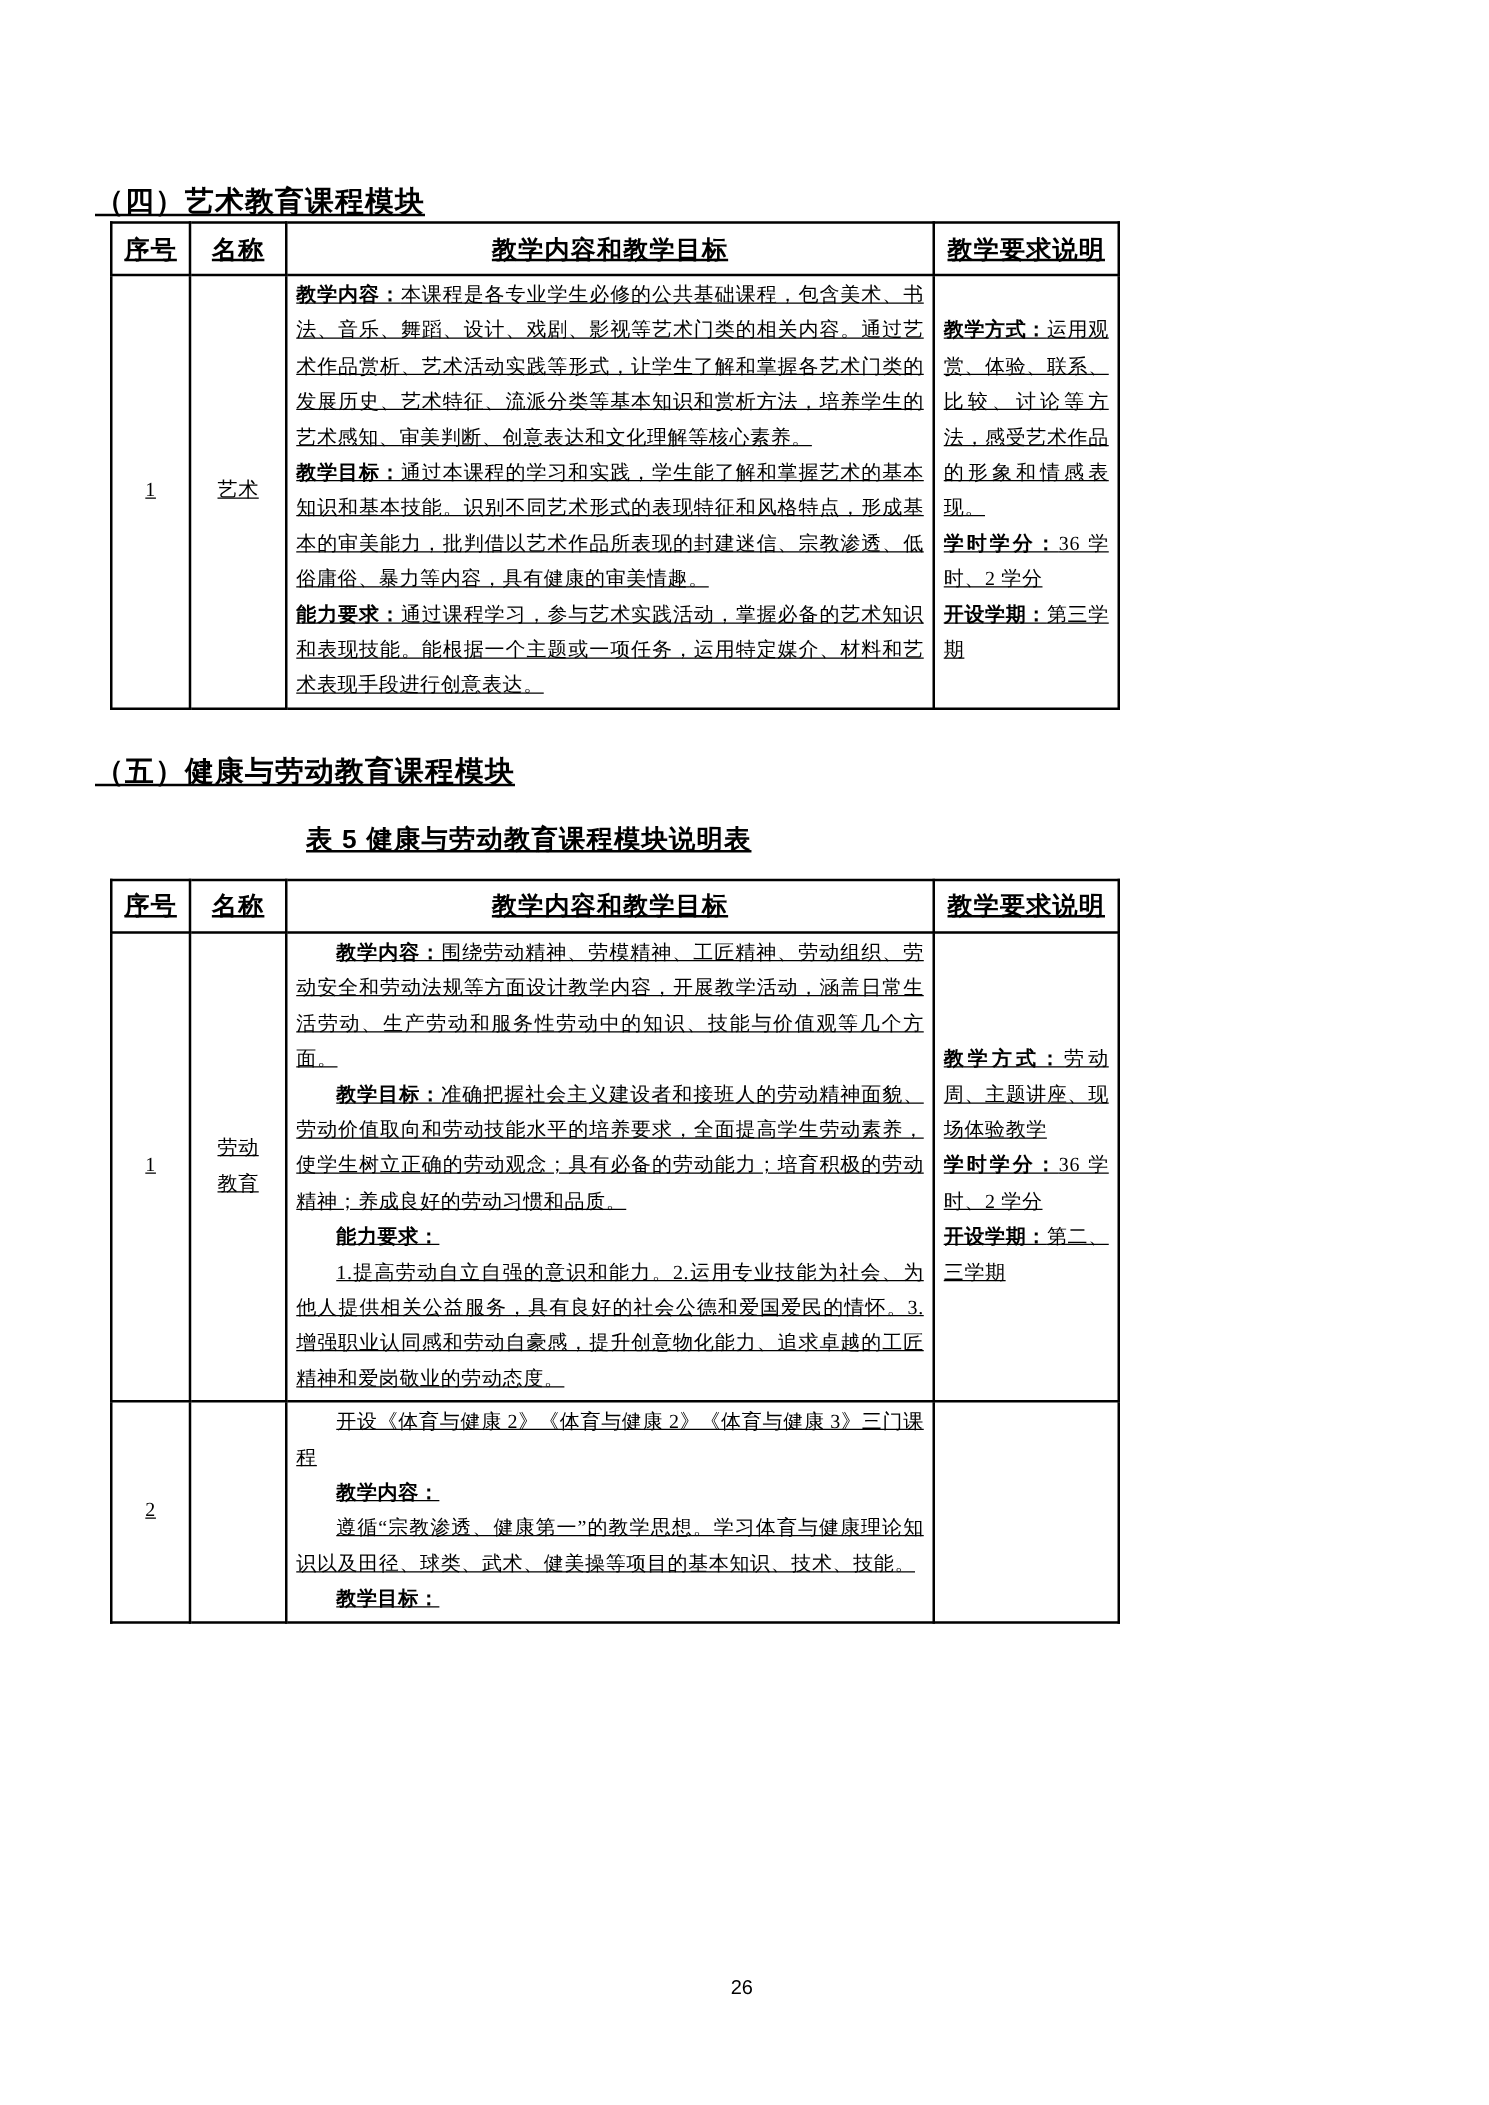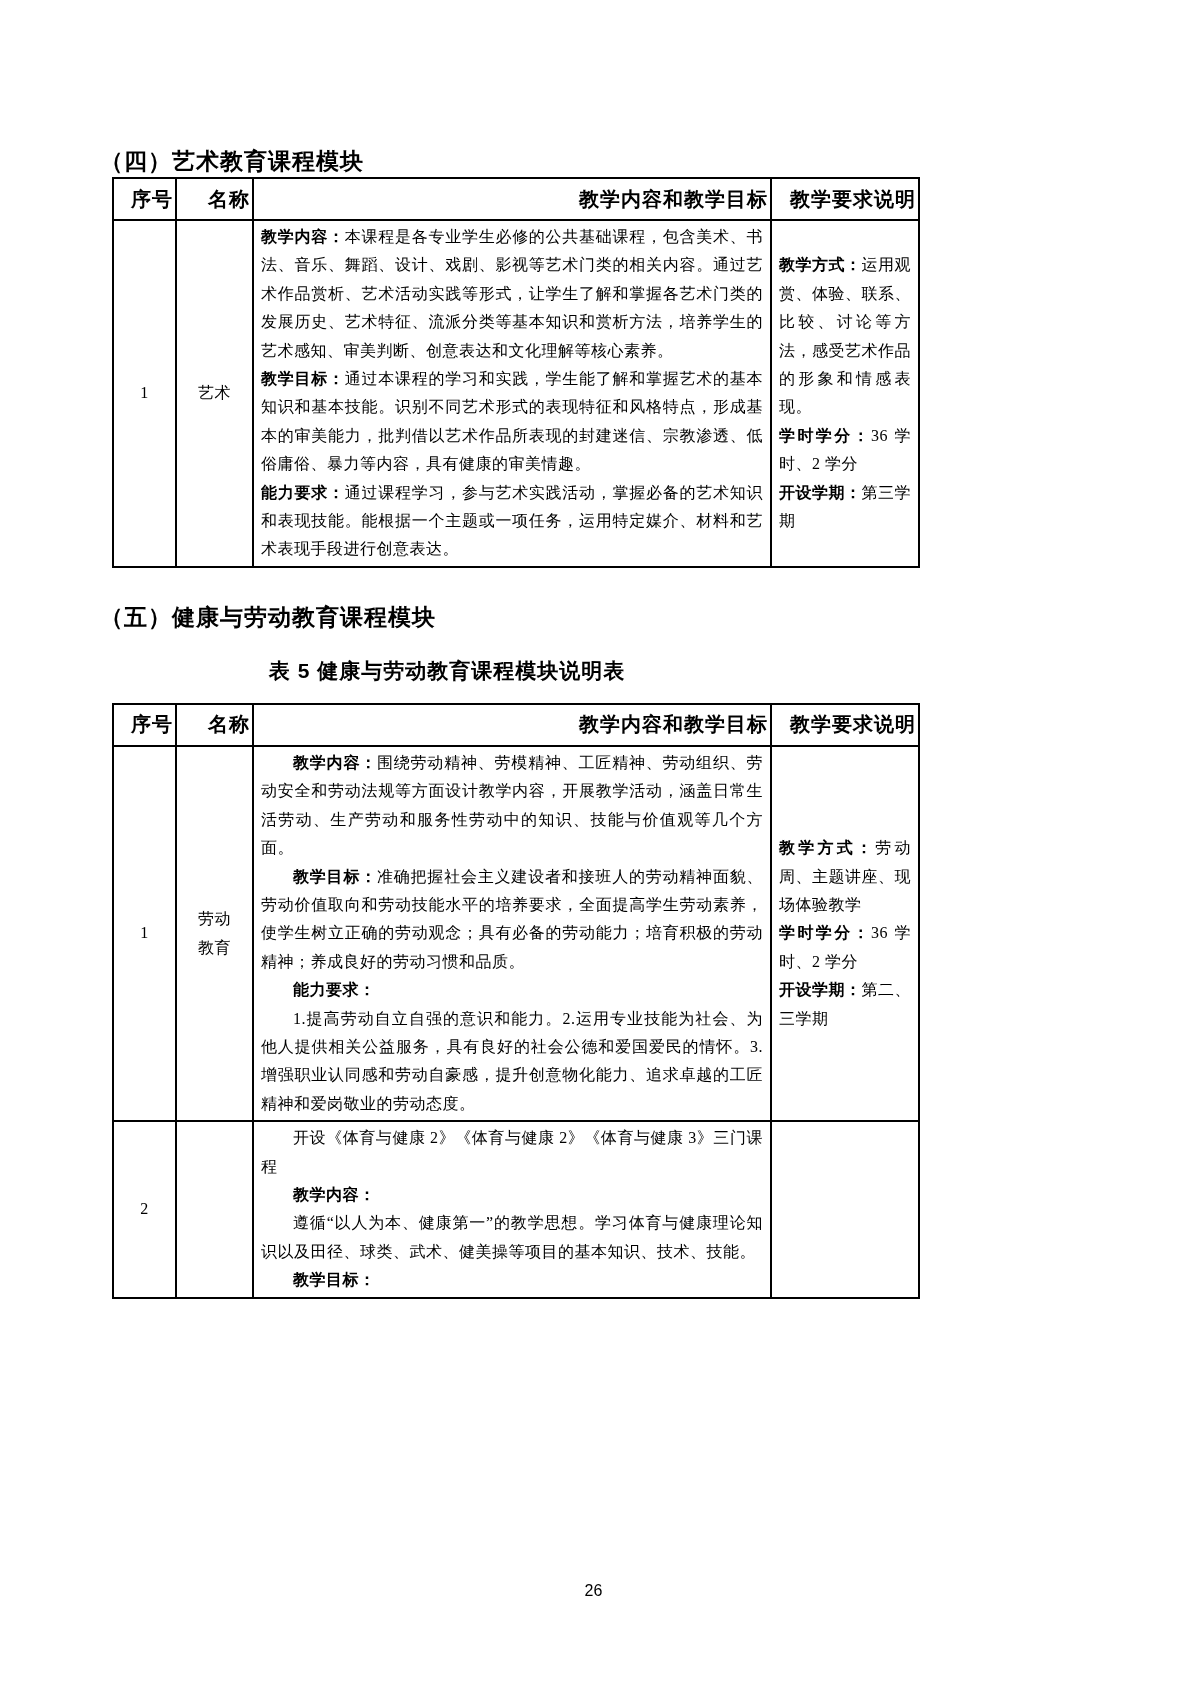--- a/index.html
+++ b/index.html
@@ -1,37 +1,37 @@
 <!DOCTYPE html>
 <html><head>
 <meta charset="utf-8">
 <style>
   html,body{margin:0;padding:0;background:#ffffff;}
   .page{
     width:1191px;height:1684px;position:relative;background:#ffffff;
     color:#000;font-family:"Liberation Serif",serif;overflow:hidden;
   }
-  .content{width:670px;margin-left:112px;}
+  .content{width:670px;margin-left:88px;text-decoration:underline;}
   .section-heading{
     font-family:"Liberation Sans",sans-serif;font-weight:bold;
     font-size:23px;margin:0 0 0 -12px;padding:0;letter-spacing:1px;
   }
   .heading-1{padding-top:146px;}
   .heading-2{padding-top:34px;}
   .table-title{
     text-align:center;font-family:"Liberation Sans",sans-serif;font-weight:bold;
     font-size:21px;margin:24px 0 18px 0;letter-spacing:1px;
   }
   table.module-table{
     width:806px;border-collapse:collapse;table-layout:fixed;
     border:2px solid #000;
   }
   table.module-table th{
     border:2px solid #000;font-family:"Liberation Sans",sans-serif;
-    font-weight:bold;font-size:20px;height:40px;text-align:right;
+    font-weight:bold;font-size:20px;height:40px;text-align:center;
     padding:0 2px;letter-spacing:1px;
   }
   table.module-table td{
     border:2px solid #000;font-size:16px;line-height:28.4px;
     padding:2px 7px;letter-spacing:0.5px;
   }
   td.cell-no,td.cell-name{
     text-align:center;vertical-align:middle;white-space:pre-line;
   }
   td.cell-content{vertical-align:top;text-align:justify;}
@@ -120,21 +120,21 @@
                 <p class="para"><strong>学时学分：</strong>36 学时、2 学分</p>
                 <p class="para"><strong>开设学期：</strong>第二、三学期</p>
               </td>
             </tr>
             <tr>
               <td class="cell-no">2</td>
               <td class="cell-name"></td>
               <td class="cell-content">
                 <p class="para indent">开设《体育与健康 2》《体育与健康 2》《体育与健康 3》三门课程</p>
                 <p class="para indent"><strong>教学内容：</strong></p>
-                <p class="para indent">遵循“以人为本、健康第一”的教学思想。学习体育与健康理论知识以及田径、球类、武术、健美操等项目的基本知识、技术、技能。</p>
+                <p class="para indent">遵循“宗教渗透、健康第一”的教学思想。学习体育与健康理论知识以及田径、球类、武术、健美操等项目的基本知识、技术、技能。</p>
                 <p class="para indent"><strong>教学目标：</strong></p>
               </td>
               <td class="cell-req"></td>
             </tr>
           </tbody>
         </table>
     </section>
 
   </div>
 

